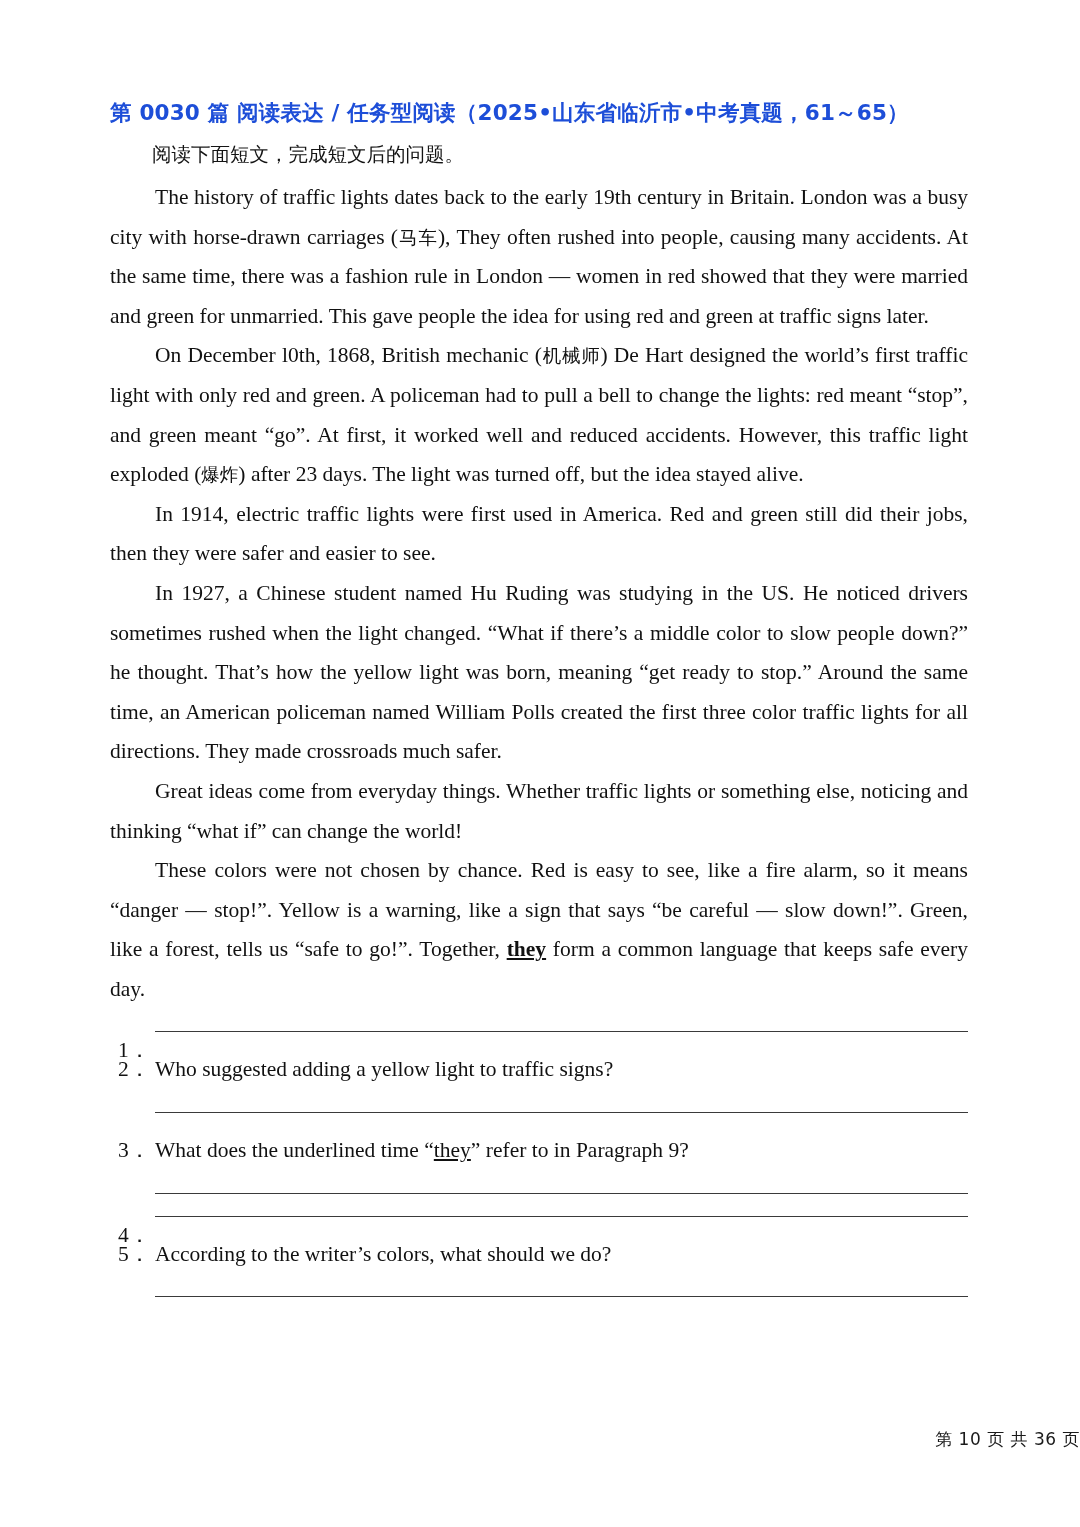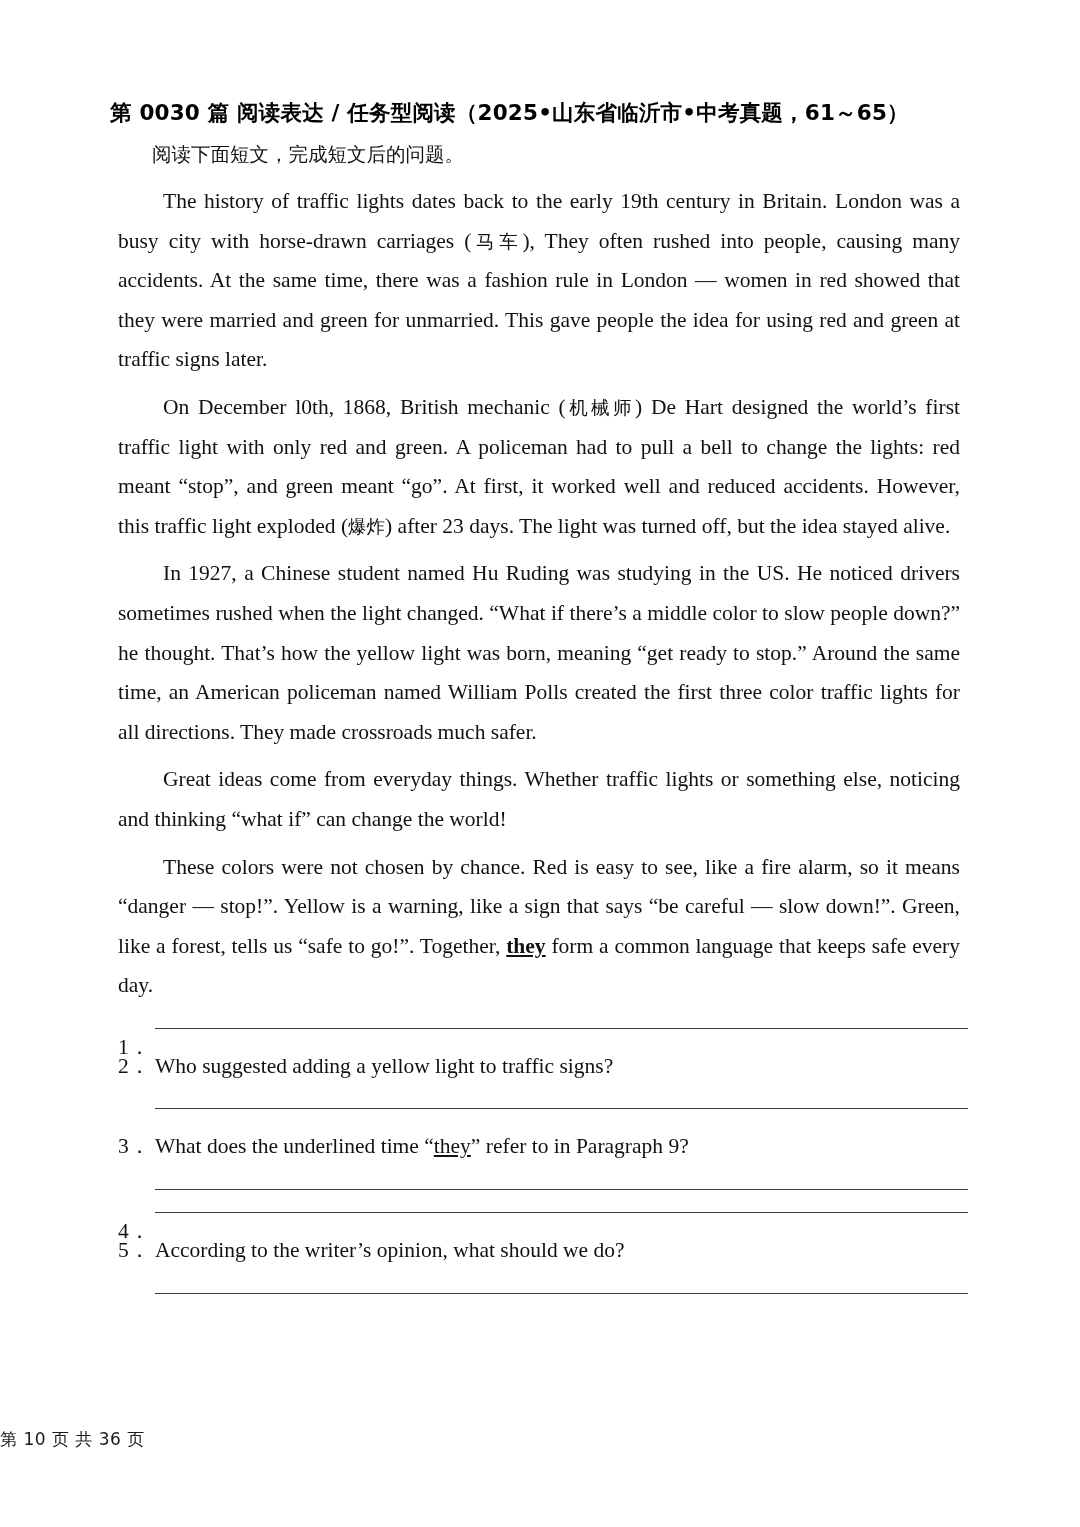--- a/index.html
+++ b/index.html
@@ -29,21 +29,21 @@
     width: 858px;
   }
 
   
   .heading {
     font-family: "DejaVu Sans", "Liberation Sans", sans-serif;
     font-weight: bold;
     font-size: 21.5px;
     line-height: 30px;
     letter-spacing: 0.2px;
-    color: #000000;
+    color: #1d4ed8;
     white-space: nowrap;
     margin: 0 0 8px 0;
   }
 
   
   .instruction {
     font-family: "DejaVu Sans", "Liberation Sans", sans-serif;
     font-size: 19.5px;
     line-height: 38px;
     color: #141414;
@@ -51,21 +51,21 @@
     margin: 8px 0 4px 0;
   }
 
   
   .para {
     font-size: 21.5px;
     line-height: 39.6px;
     text-align: justify;
     text-justify: inter-word;
     text-indent: 45px;
-    margin: 8px;
+    margin: 0;
     color: #111111;
   }
   .para .cn {
     font-family: "DejaVu Sans", "Liberation Sans", sans-serif;
     font-size: 18.5px;
   }
   .para u.em {
     font-weight: bold;
     text-decoration: underline;
     text-underline-offset: 2px;
@@ -109,41 +109,42 @@
     height: 0;
     border-top: 1.6px solid #3a3a3a;
   }
 
   
   .footer {
     position: absolute;
     left: 0;
     top: 1428px;
     width: 1080px;
-    text-align: left;
+    text-align: right;
     font-family: "DejaVu Sans", "Liberation Sans", sans-serif;
     font-size: 17px;
     color: #1a1a1a;
     letter-spacing: 0.5px;
   }
 </style>
 </head>
 <body>
 
 <div class="page">
   <div class="content">
 
     <h1 class="heading">第 0030 篇 阅读表达 / 任务型阅读（2025•山东省临沂市•中考真题，61～65）</h1>
 
     <p class="instruction">阅读下面短文，完成短文后的问题。</p>
 
     <p class="para"><span>The history of traffic lights dates back to the early 19th century in Britain. London was a busy city with horse-drawn carriages (</span><span class="cn">马车</span><span>), They often rushed into people, causing many accidents. At the same time, there was a fashion rule in London — women in red showed that they were married and green for unmarried. This gave people the idea for using red and green at traffic signs later.</span></p>
 
     <p class="para"><span>On December l0th, 1868, British mechanic (</span><span class="cn">机械师</span><span>) De Hart designed the world’s first traffic light with only red and green. A policeman had to pull a bell to change the lights: red meant “stop”, and green meant “go”. At first, it worked well and reduced accidents. However, this traffic light exploded (</span><span class="cn">爆炸</span><span>) after 23 days. The light was turned off, but the idea stayed alive.</span></p>
 
+    <p class="para">In 1914, electric traffic lights were first used in America. Red and green still did their jobs, then they were safer and easier to see.</p>
 
     <p class="para">In 1927, a Chinese student named Hu Ruding was studying in the US. He noticed drivers sometimes rushed when the light changed. “What if there’s a middle color to slow people down?” he thought. That’s how the yellow light was born, meaning “get ready to stop.” Around the same time, an American policeman named William Polls created the first three color traffic lights for all directions. They made crossroads much safer.</p>
 
     <p class="para">Great ideas come from everyday things. Whether traffic lights or something else, noticing and thinking “what if” can change the world!</p>
 
     <p class="para"><span>These colors were not chosen by chance. Red is easy to see, like a fire alarm, so it means “danger — stop!”. Yellow is a warning, like a sign that says “be careful — slow down!”. Green, like a forest, tells us “safe to go!”. Together, </span><u class="em">they</u><span> form a common language that keeps safe every day.</span></p>
 
     <div class="questions">
 
       <div class="q-item">
@@ -172,21 +173,21 @@
       <div class="q-item">
         <div class="q-line">
           <span class="q-num">4．</span>
         </div>
         <div class="answer-rule"></div>
       </div>
 
       <div class="q-item">
         <div class="q-line">
           <span class="q-num">5．</span>
-          <span>According to the writer’s opinion, what should we do?</span>
+          <span>According to the writer’s colors, what should we do?</span>
         </div>
         <div class="answer-rule"></div>
       </div>
 
     </div>
   </div>
 
   <div class="footer">第 10 页  共 36 页</div>
 </div>
 

